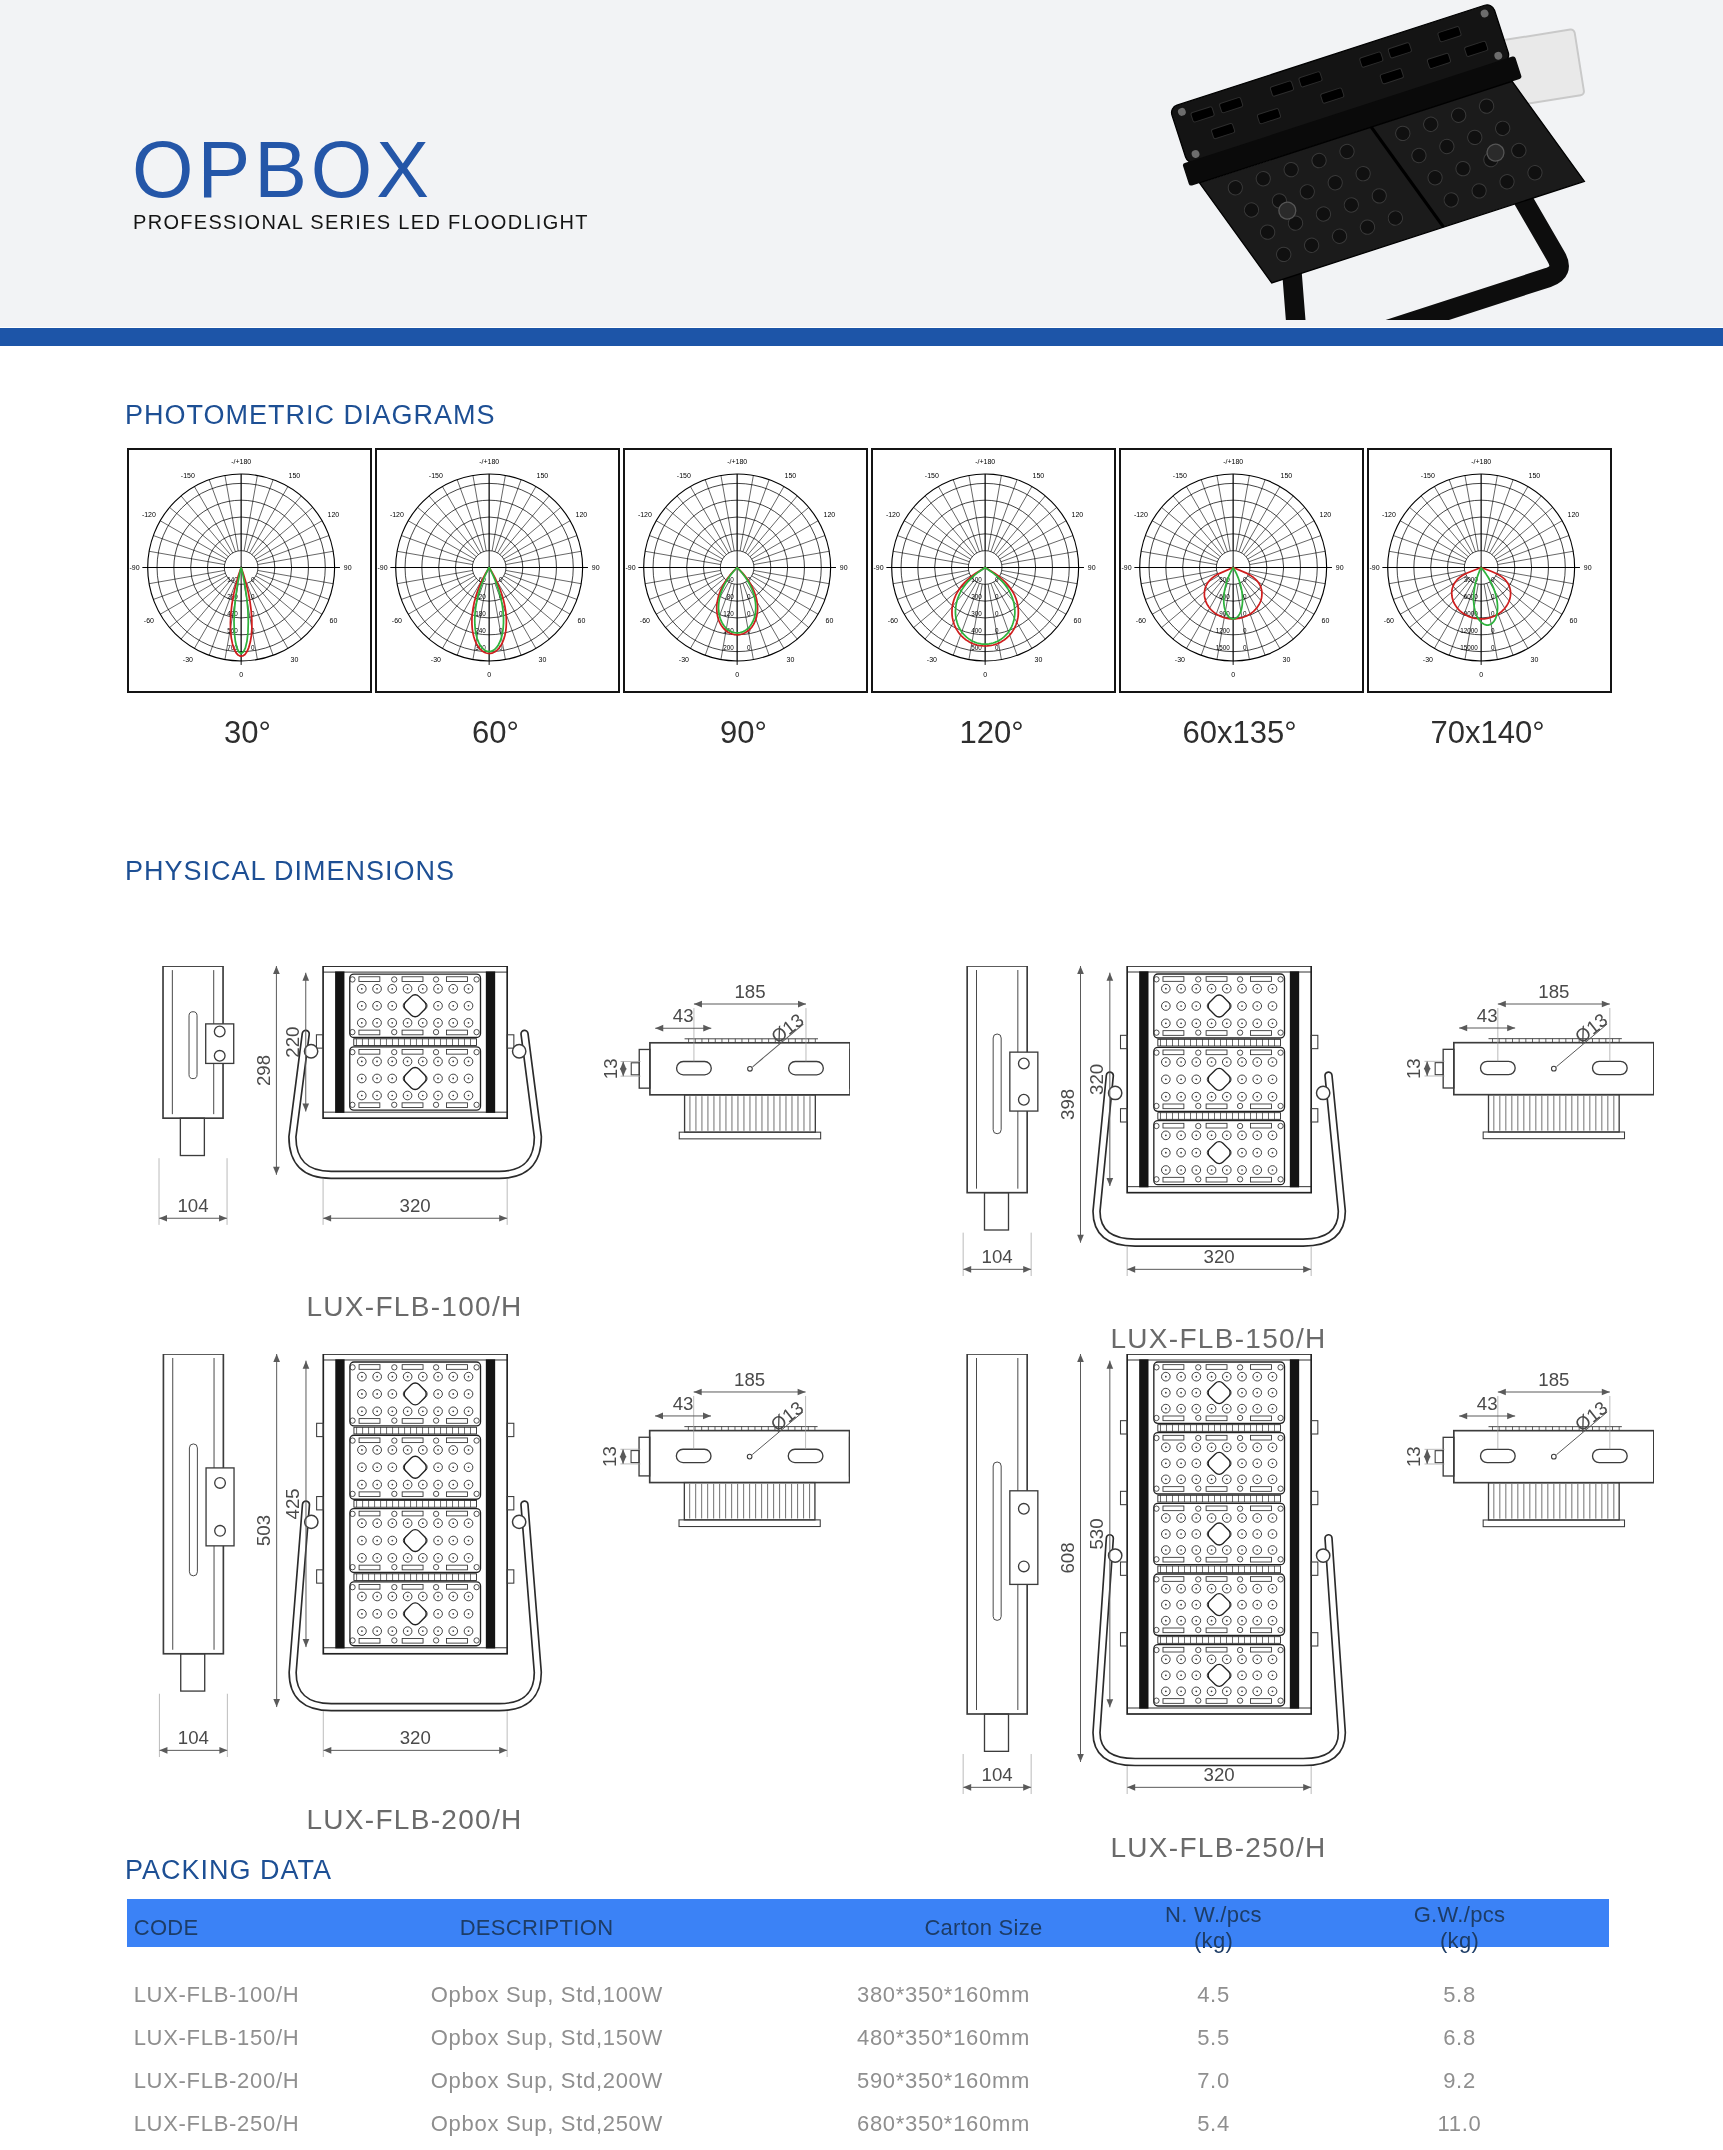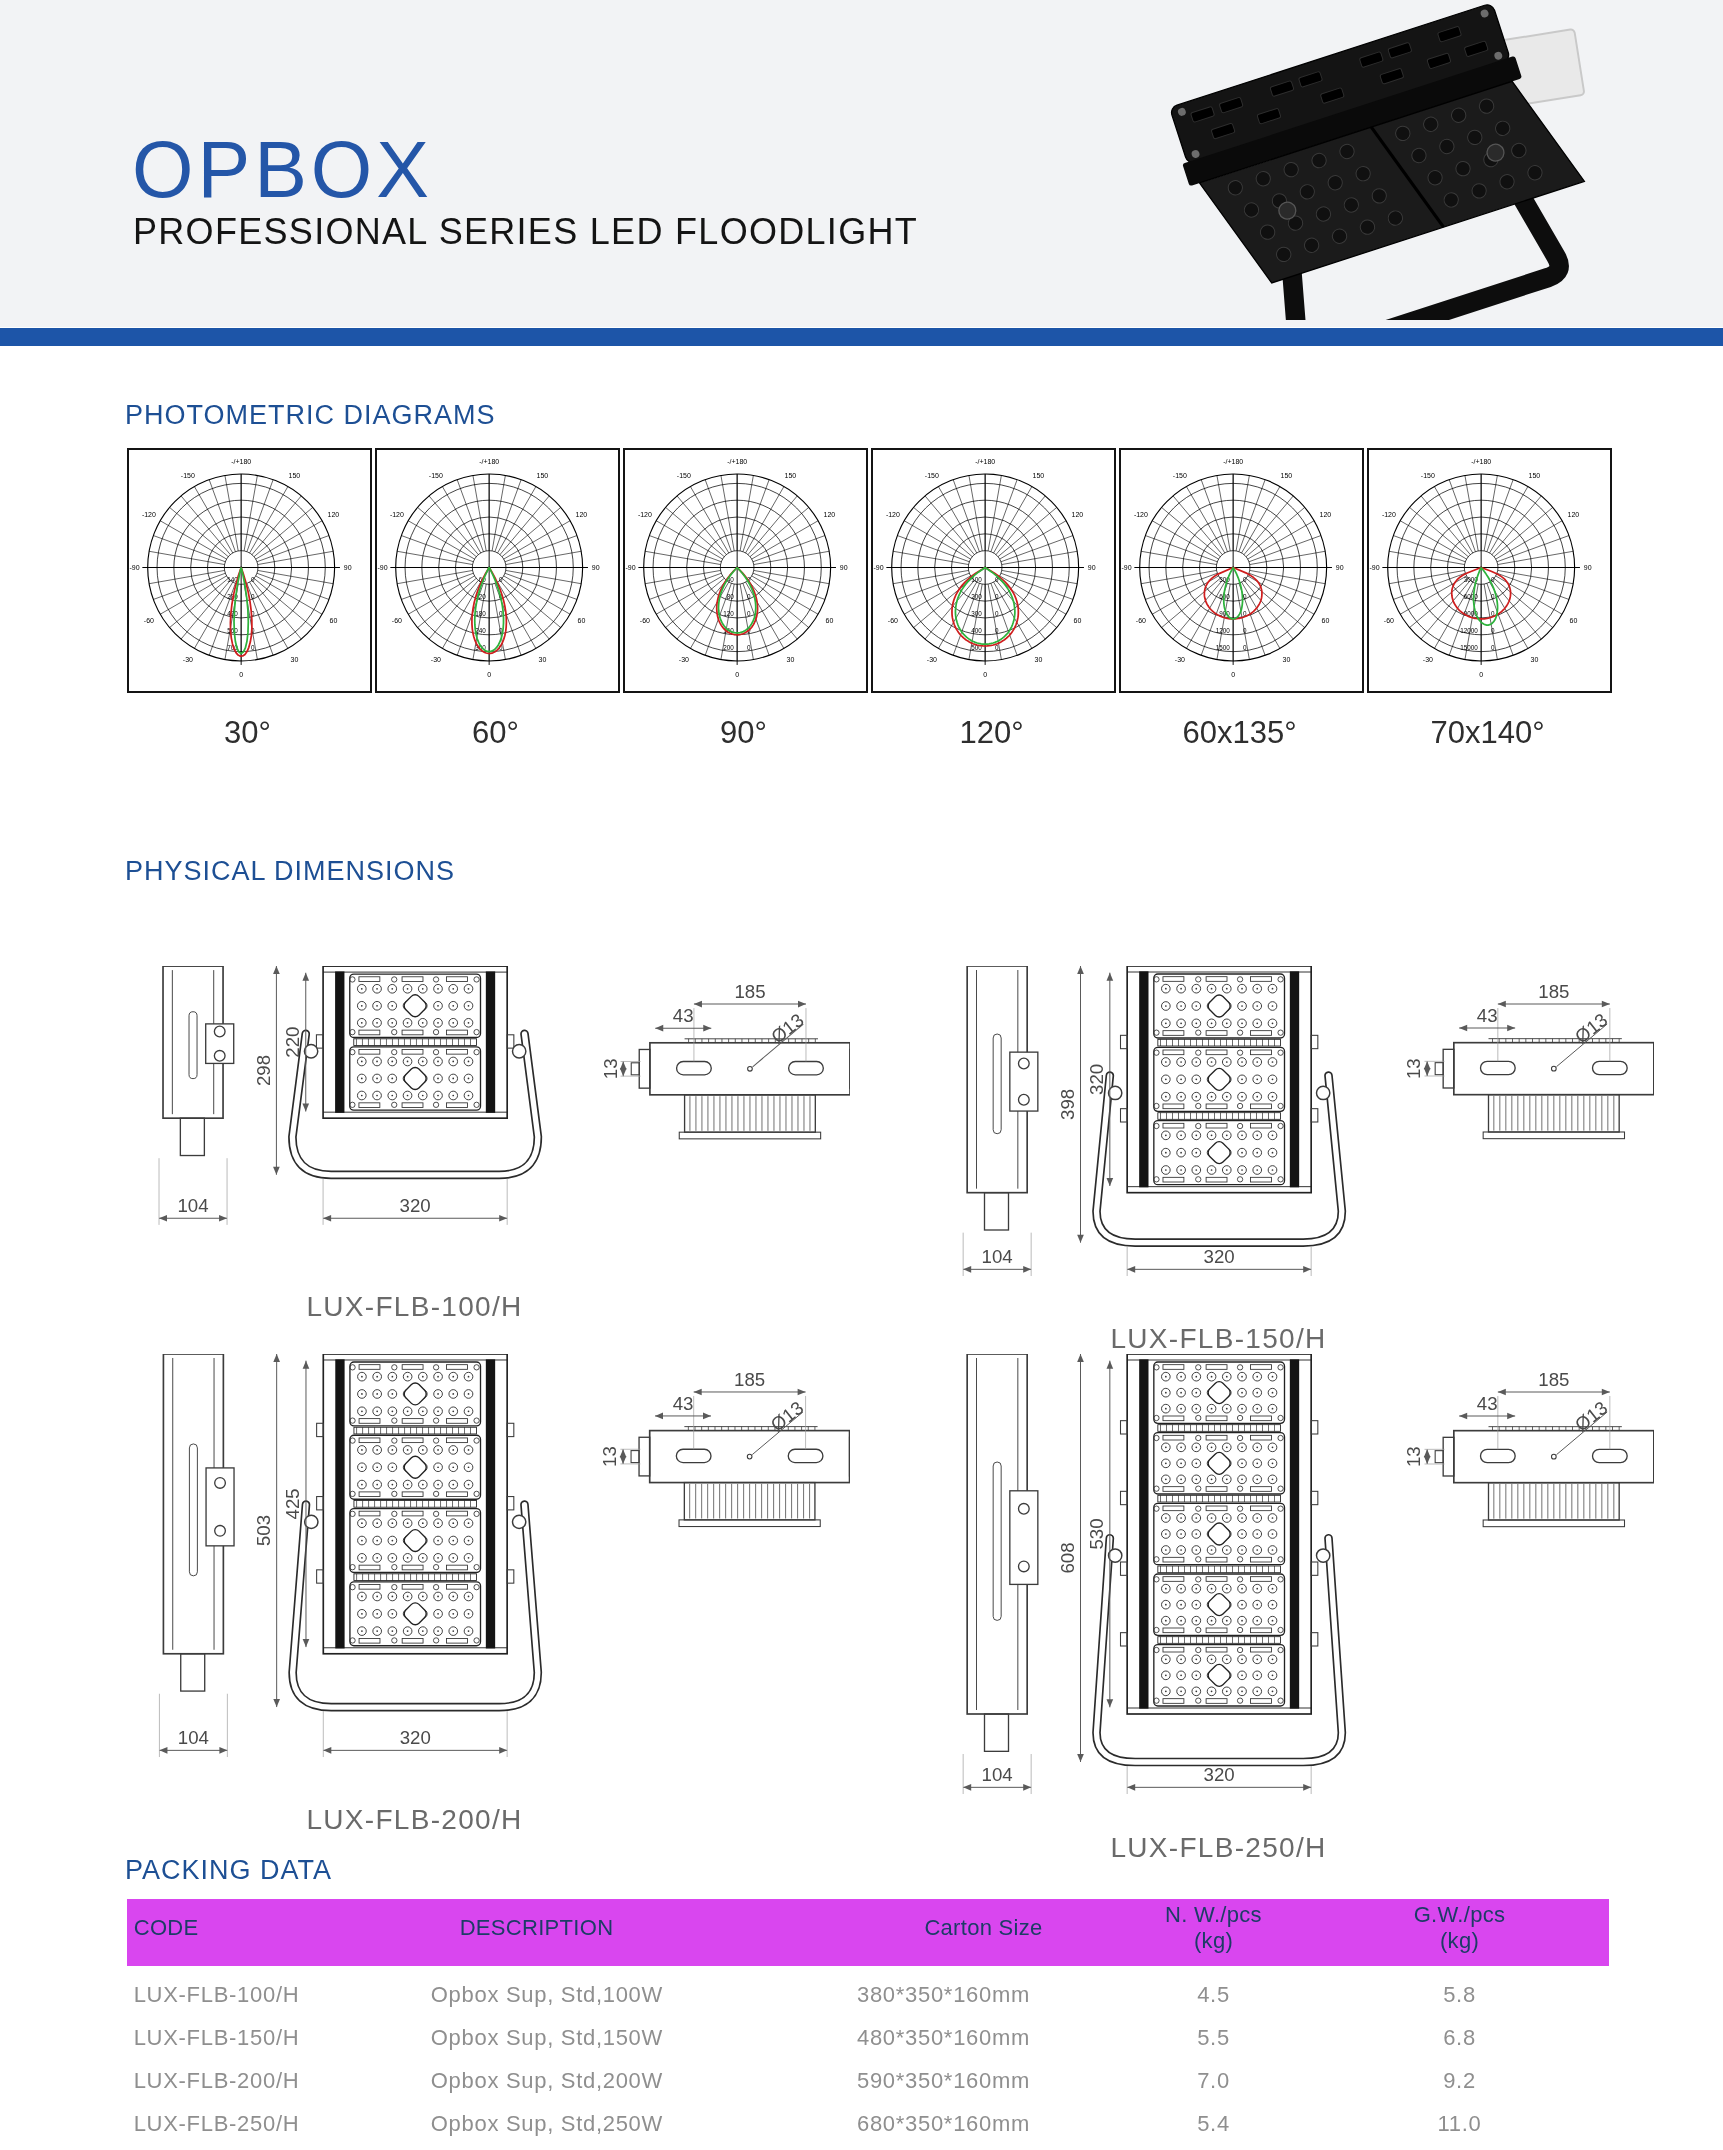--- a/index.html
+++ b/index.html
@@ -3,33 +3,33 @@
 <meta charset="utf-8">
 <style>
   html,body{margin:0;padding:0;background:#fff;}
   #page{position:relative;width:1724px;height:2151px;background:#fff;overflow:hidden;
         font-family:"Liberation Sans", sans-serif;}
   .abs{position:absolute;}
   
   #header-band{left:0;top:0;width:1724px;height:327px;background:#f2f3f5;}
   #blue-bar{left:0;top:328px;width:1724px;height:18px;background:#1d55a8;}
   #brand-title{left:132px;top:124px;font-size:79px;letter-spacing:4px;color:#2456a8;}
-  #brand-subtitle{left:133px;top:211px;font-size:36px;letter-spacing:1.3px;color:#141414;}
+  #brand-subtitle{left:133px;top:211px;font-size:20px;letter-spacing:1.3px;color:#141414;}
   #product-image{left:1107px;top:3.3px;width:574px;height:317px;}
   
   .section-title{font-size:27px;letter-spacing:1px;color:#1d4f94;}
   
   .diagram-box{width:241px;height:241px;border:2px solid #141414;background:#fff;}
   .diagram-label{width:245px;text-align:center;font-size:31px;color:#2e2e2e;}
   
   .drawing{width:727px;}
   .drawing-label{position:absolute;width:333px;left:125px;text-align:center;
                  font-size:28px;color:#6a6a6a;letter-spacing:1.3px;}
   
-  #table-header-band{left:127px;top:1899px;width:1482px;height:67px;background:#d946ef;}
+  #table-header-band{left:127px;top:1899px;width:1482px;height:48px;background:#3b82f6;}
   .th{position:absolute;color:#1d3c66;font-size:22px;letter-spacing:0.3px;}
   .th .sub{display:block;text-align:center;}
   .trow{position:absolute;left:127px;width:1482px;height:33px;}
   .trow span{position:absolute;top:0;font-size:22px;color:#8f8f8f;letter-spacing:0.7px;white-space:nowrap;}
   .c-code{left:6.7px;}
   .c-desc{left:283px;width:253px;text-align:right;}
   .c-carton{left:730px;width:253px;text-align:left;}
   .c-nw{left:960px;width:253px;text-align:center;}
   .c-gw{left:1206px;width:253px;text-align:center;}
   svg text{font-family:"Liberation Sans", sans-serif;}

